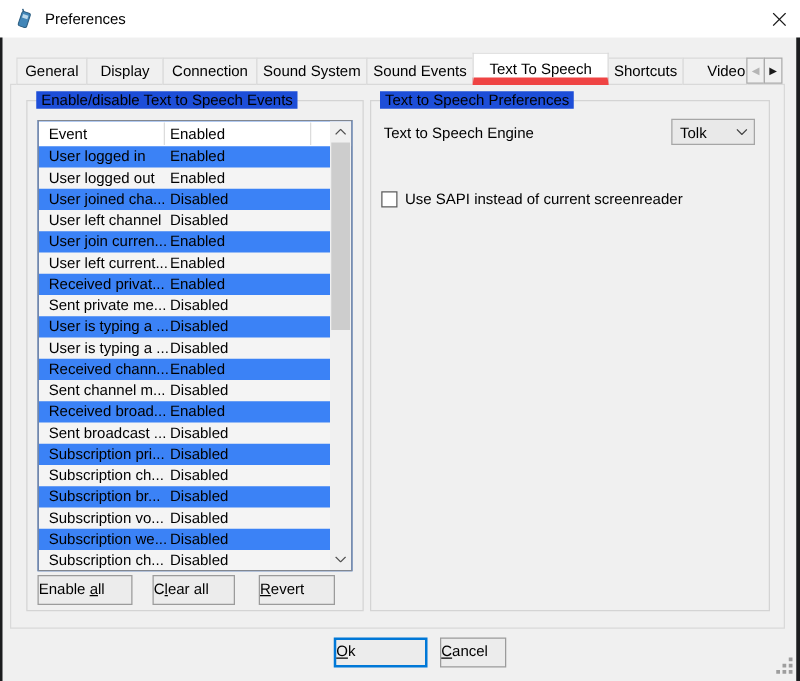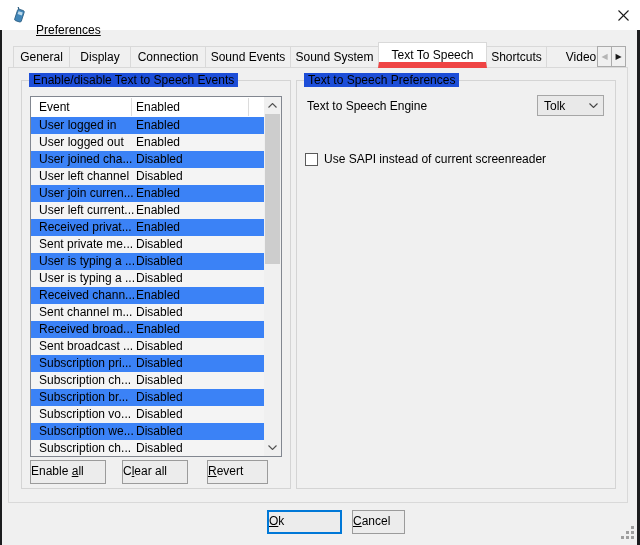--- a/index.html
+++ b/index.html
@@ -2,21 +2,21 @@
 <html><head>
 <meta charset="utf-8">
 <style>
   html,body{margin:0;padding:0;background:#fff;}
   #win{position:relative;width:640px;height:545px;background:#f0f0f0;
        font-family:"Liberation Sans",sans-serif;font-size:12px;color:#000;
        overflow:hidden;user-select:none;}
   
   .titlebar{position:absolute;left:0;top:0;width:640px;height:30px;background:#ffffff;}
   .app-icon{position:absolute;left:11px;top:7px;width:16px;height:16px;}
-  .title-text{position:absolute;left:36px;top:23px;font-size:12px;text-decoration:underline;}
+  .title-text{position:absolute;left:36px;top:8px;font-size:12px;}
   .close-btn{position:absolute;left:610px;top:5px;width:26px;height:21px;
              display:flex;align-items:center;justify-content:center;}
   
   .edge{position:absolute;top:30px;height:515px;background:#1b1c1e;}
   .edge.l{left:0;width:2px;}
   .edge.r{right:0;width:3px;}
   
   .pane{position:absolute;left:8px;top:67px;width:620px;height:436px;
         box-sizing:border-box;background:#f0f0f0;border:1px solid #d9d9d9;}
   .tabstrip{position:absolute;left:13px;top:42px;width:585px;height:26px;
@@ -100,22 +100,22 @@
 
   <div class="edge l"></div>
   <div class="edge r"></div>
 
   <div class="pane"></div>
 
   <div class="tabstrip">
       <div class="tab" style="width: 57px;">General</div>
       <div class="tab" style="width: 62px;">Display</div>
       <div class="tab" style="width: 76px;">Connection</div>
+      <div class="tab" style="width: 89px;">Sound System</div>
       <div class="tab" style="width: 86px;">Sound Events</div>
-      <div class="tab" style="width: 89px;">Sound System</div>
       <div class="tab active" style="width: 109px;">Text To Speech</div>
       <div class="tab" style="width: 61px;">Shortcuts</div>
       <div class="tab" style="width: 70px;">Video</div>
     </div>
   <div class="tab-scroll">
     <div class="tsbtn prev">
       <span>◀</span>
     </div>
     <div class="tsbtn next">
       <span>▶</span>

